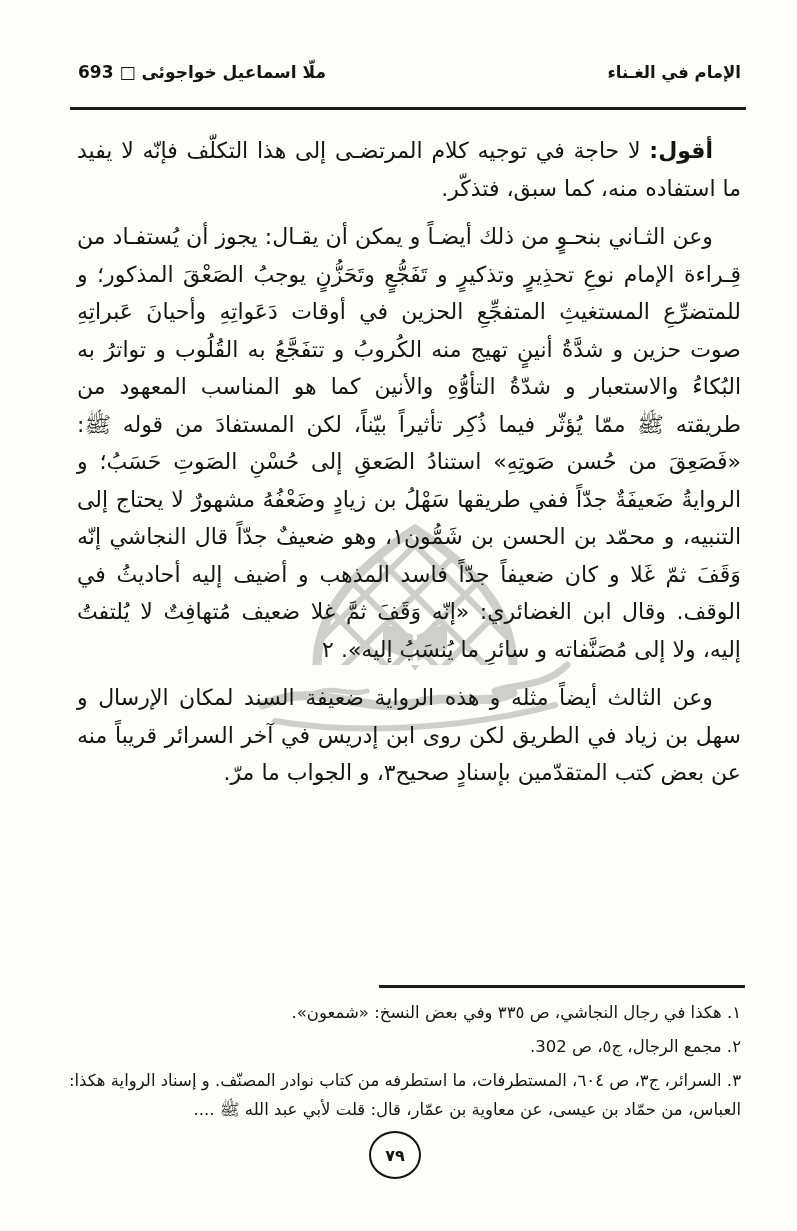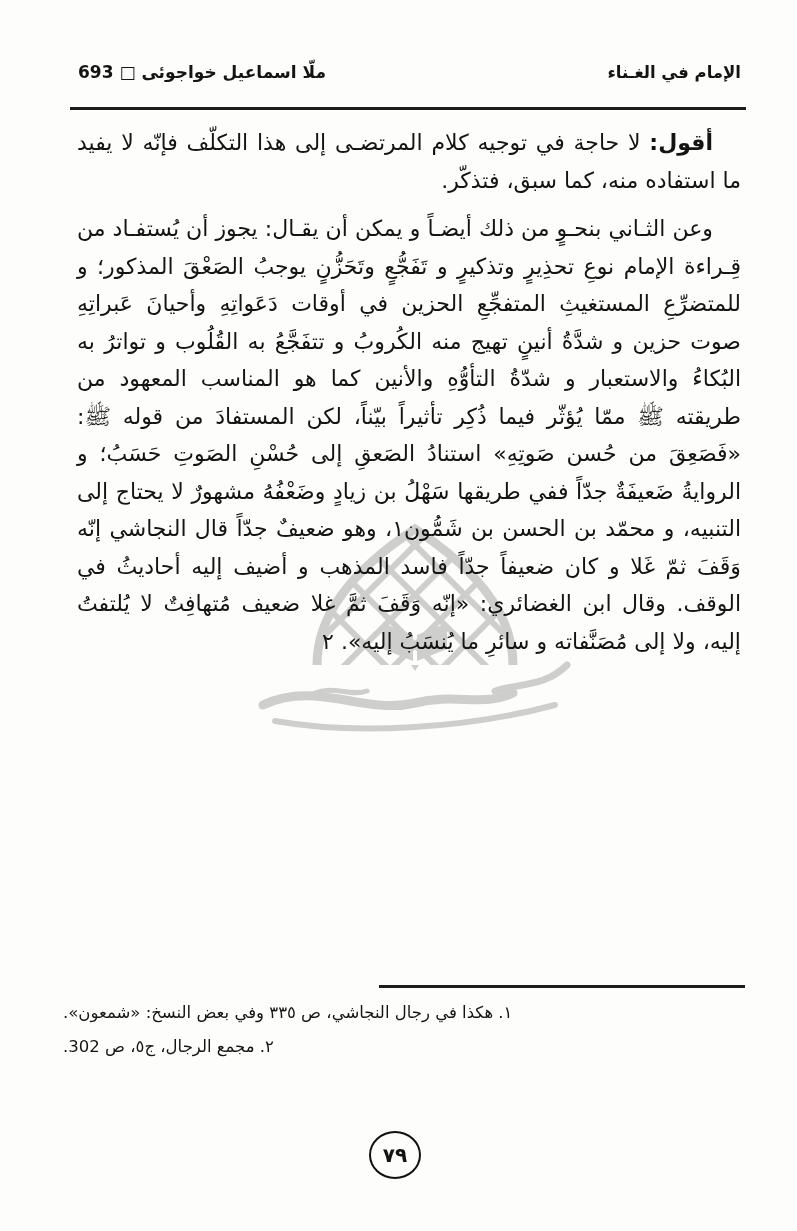--- a/index.html
+++ b/index.html
@@ -27,39 +27,39 @@
   .watermark{
     position:absolute;top:515px;left:255px;width:320px;height:225px;
     opacity:.52;z-index:1;pointer-events:none;
   }
   
   .body{
     position:absolute;top:124px;right:56px;width:664px;z-index:2;
     font-size:22px;line-height:37.5px;
     text-align:justify;text-justify:inter-word;
   }
-  .para{margin:0 0 11px 0;text-indent:28px;}
+  .para{margin:8px 0 11px 0;text-indent:28px;}
   .para b{font-weight:bold;}
   
   .footnote-rule{
     position:absolute;top:985px;right:52px;width:366px;height:2.5px;
     background:#1c1c1c;z-index:2;
   }
   .footnotes{
     position:absolute;top:998px;right:56px;width:678px;z-index:2;
-    font-size:16.5px;line-height:29px;text-align:left;
+    font-size:16.5px;line-height:29px;text-align:right;
   }
   .footnotes p{margin:0 0 5px 0;}
   
   .page-number{
     position:absolute;top:1131px;left:369px;
     width:52px;height:48px;
     border:2.5px solid #111;border-radius:50%;
     display:flex;align-items:center;justify-content:center;
-    font-size:20px;font-weight:bold;z-index:2;
+    font-size:16px;font-weight:bold;z-index:2;
     box-sizing:border-box;
   }
 </style>
 </head>
 <body>
 
 <div class="page">
 
   <div class="header">
     <span class="h-right">الإمام في الغـناء</span>
@@ -101,25 +101,27 @@
         <path d="M240,176 C265,168 290,172 312,150" stroke-width="7"></path>
         <path d="M20,206 C100,220 210,214 300,190" stroke-width="6"></path>
         <path d="M60,178 C80,170 95,182 112,176" stroke-width="5"></path>
       </g>
     </svg>
   </div>
 
   <main class="body">
     <p class="para"><b>أقول:</b><span> لا حاجة في توجيه كلام المرتضـى إلى هذا التكلّف فإنّه لا يفيد ما استفاده منه، كما سبق، فتذكّر.</span></p>
     <p class="para"><span>وعن الثـاني بنحـوٍ من ذلك أيضـاً و يمكن أن يقـال: يجوز أن يُستفـاد من قِـراءة الإمام نوعِ تحذِيرٍ وتذكيرٍ و تَفَجُّعٍ وتَحَزُّنٍ يوجبُ الصَعْقَ المذكور؛ و للمتضرِّعِ المستغيثِ المتفجِّعِ الحزين في أوقات دَعَواتِهِ وأحيانَ عَبراتِهِ صوت حزين و شدَّةُ أنينٍ تهيج منه الكُروبُ و تتفَجَّعُ به القُلُوب و تواترُ به البُكاءُ والاستعبار و شدّةُ التأوُّهِ والأنين كما هو المناسب المعهود من طريقته ﷺ ممّا يُؤثّر فيما ذُكِر تأثيراً بيّناً، لكن المستفادَ من قوله ﷺ: «فَصَعِقَ من حُسن صَوتِهِ» استنادُ الصَعقِ إلى حُسْنِ الصَوتِ حَسَبُ؛ و الروايةُ ضَعيفَةٌ جدّاً ففي طريقها سَهْلُ بن زيادٍ وضَعْفُهُ مشهورٌ لا يحتاج إلى التنبيه، و محمّد بن الحسن بن شَمُّون١، وهو ضعيفٌ جدّاً قال النجاشي إنّه وَقَفَ ثمّ غَلا و كان ضعيفاً جدّاً فاسد المذهب و أضيف إليه أحاديثُ في الوقف. وقال ابن الغضائري: «إنّه وَقَفَ ثمَّ غلا ضعيف مُتهافِتٌ لا يُلتفتُ إليه، ولا إلى مُصَنَّفاته و سائرِ ما يُنسَبُ إليه». ٢</span></p>
+    <p class="para"><span>وعن الثالث أيضاً مثله و هذه الرواية ضعيفة السند لمكان الإرسال و سهل بن زياد في الطريق لكن روى ابن إدريس في آخر السرائر قريباً منه عن بعض كتب المتقدّمين بإسنادٍ صحيح٣، و الجواب ما مرّ.</span></p>
   </main>
 
   <div class="footnote-rule"></div>
   <section class="footnotes">
     <p>١. هكذا في رجال النجاشي، ص ٣٣٥ وفي بعض النسخ: «شمعون».</p>
     <p>٢. مجمع الرجال، ج٥، ص 302.</p>
+    <p>٣. السرائر، ج٣، ص ٦٠٤، المستطرفات، ما استطرفه من كتاب نوادر المصنّف. و إسناد الرواية هكذا: العباس، من حمّاد بن عيسى، عن معاوية بن عمّار، قال: قلت لأبي عبد الله ﷺ ....</p>
   </section>
 
   <div class="page-number">
     <span>٧٩</span>
   </div>
 
 </div>
 
 </body></html>

